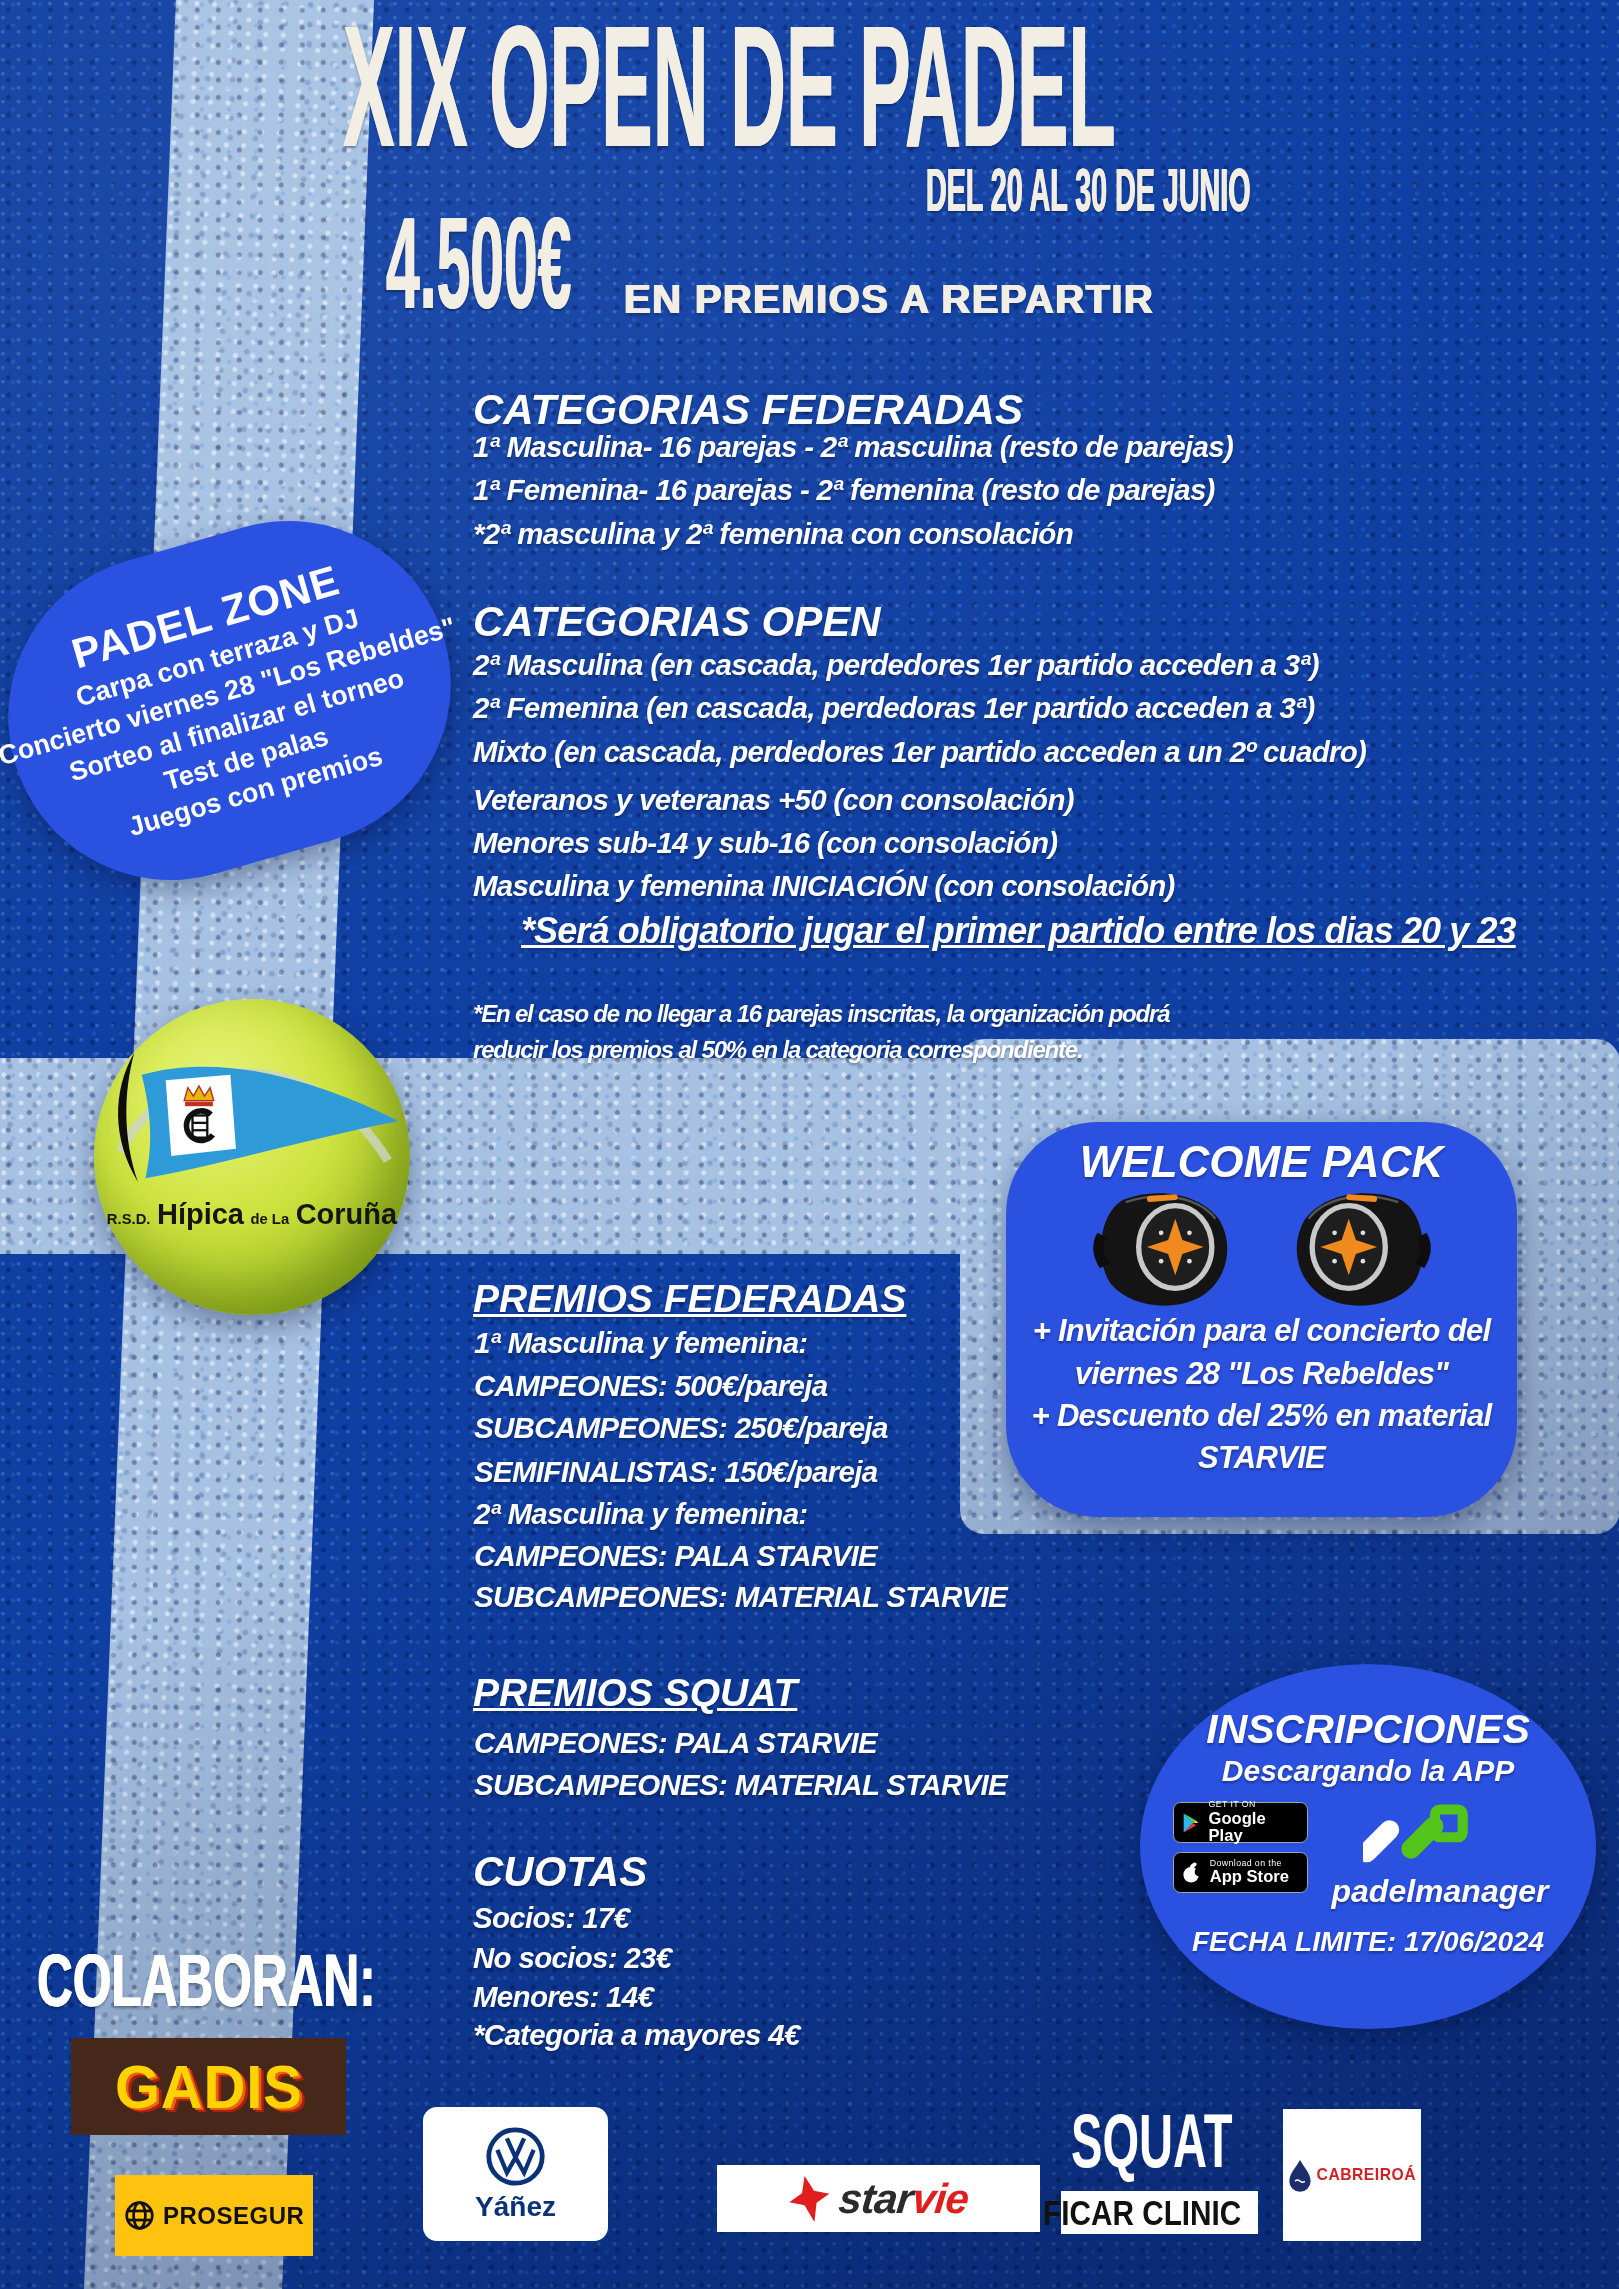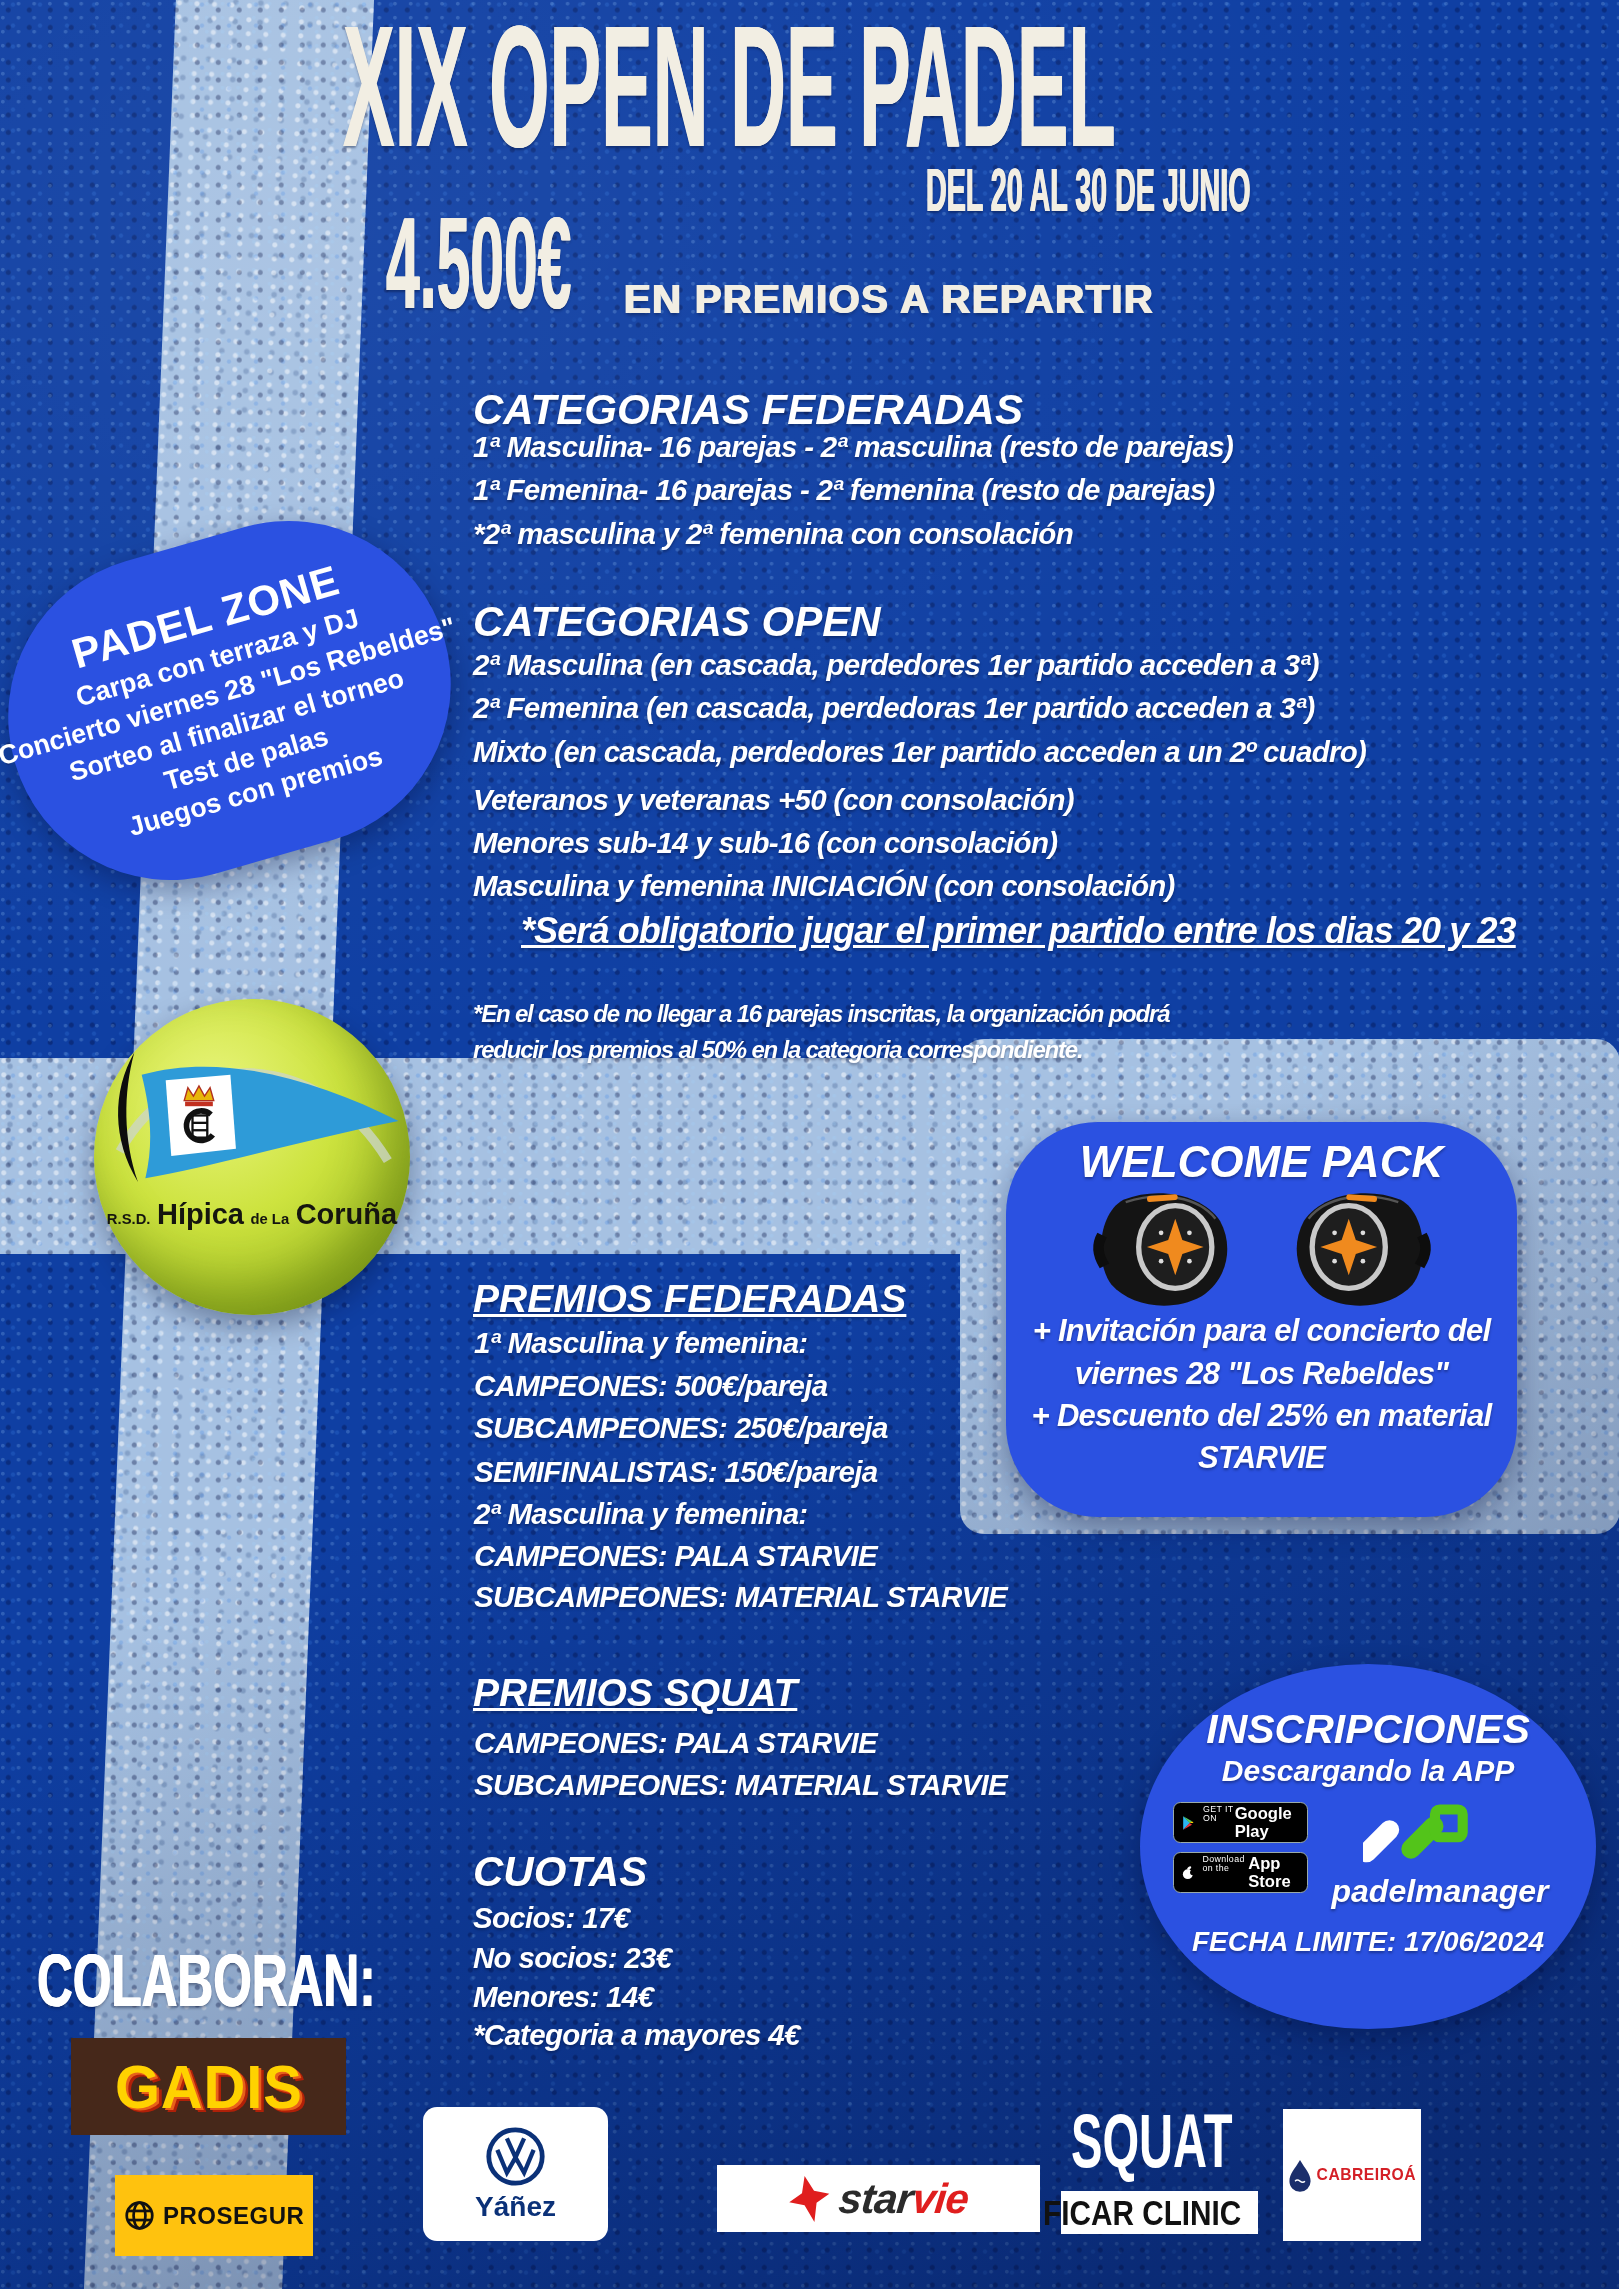--- a/index.html
+++ b/index.html
@@ -31,21 +31,21 @@
   .fat{text-shadow:0.9px 0 0 currentColor,-0.9px 0 0 currentColor,0 1.8px 3.7px rgba(0,10,40,.4);}
   .bodyline{font-style:italic;font-weight:700;color:#fff;letter-spacing:-0.7px;white-space:nowrap;
     text-shadow:0 1.8px 2.8px rgba(0,10,40,.4);}
   .heading{font-style:italic;font-weight:700;color:#fff;white-space:nowrap;
     text-shadow:0 1.8px 2.8px rgba(0,10,40,.4);}
   .underl{text-decoration:underline;}
   .bluebox{background:#2b51e1;box-shadow:0 9.2px 28px rgba(0,10,50,.35);}
   .center{text-align:center;}
   .badge{position:absolute;width:135px;height:41px;background:#000;border:0.9px solid #9aa;
     border-radius:7.4px;display:flex;align-items:center;padding:0 8.3px;gap:7.4px;color:#fff;box-sizing:border-box;}
-  .badge .txt{display:flex;flex-direction:row;line-height:1.05;}
+  .badge .txt{display:flex;flex-direction:column;line-height:1.05;}
   .badge .sm{font-size:8.8px;letter-spacing:0.4px;}
   .badge .bg{font-size:16.6px;font-weight:700;}
   .sponsor{background:#fff;display:flex;align-items:center;justify-content:center;}
 </style>
 </head>
 <body>
 
 <div id="poster">
   <div class="stripe-v"></div>
   <div class="stripe-h"></div>

